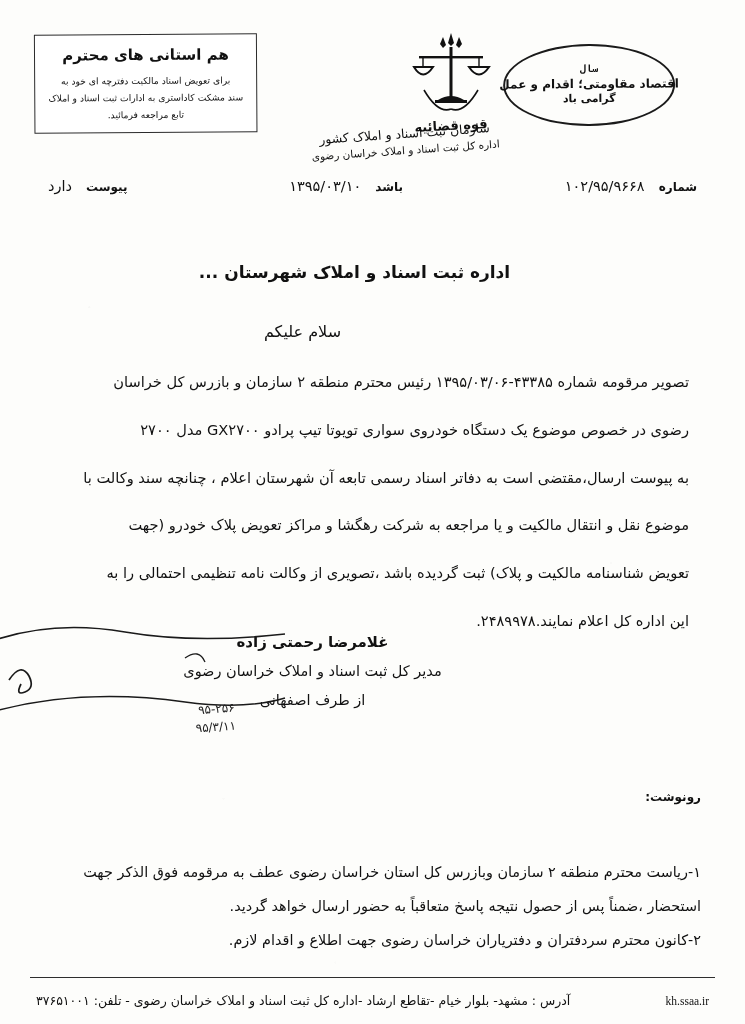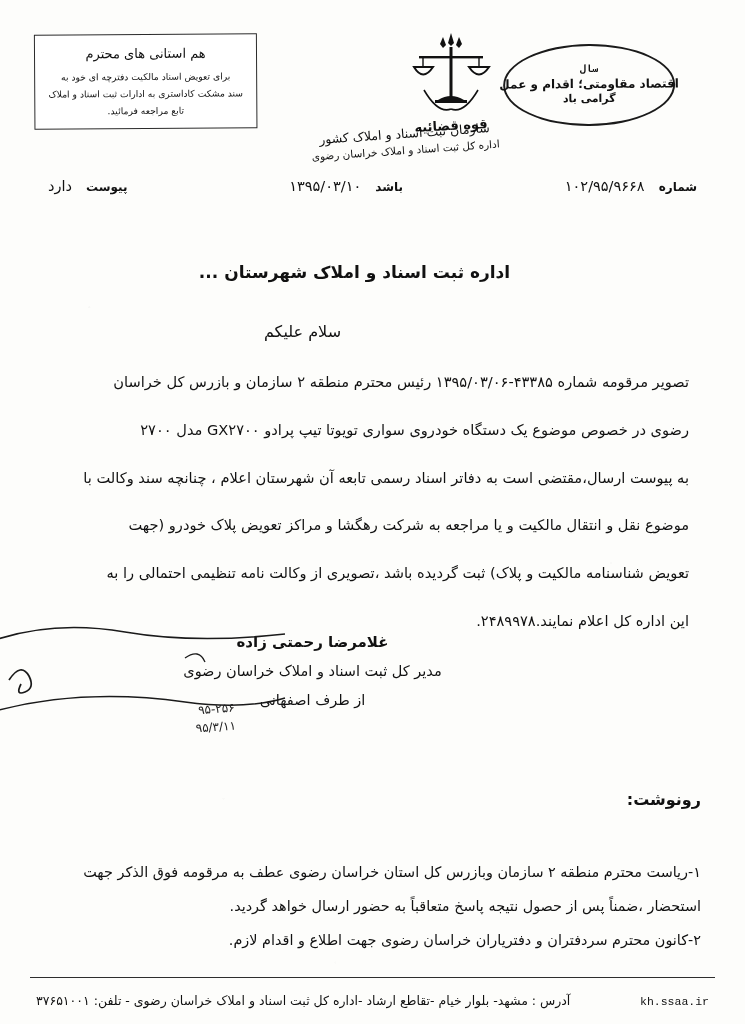--- a/index.html
+++ b/index.html
@@ -100,21 +100,21 @@
     left: 34px;
     width: 205px;
     border: 1px solid #2b2b2b;
     padding: 7px 8px 9px;
     font-size: 9.2px;
     line-height: 1.85;
     text-align: center;
     color: #111;
     background: #fff;
   }
-  .notice-box .nb-title { font-weight: normal; font-size: 13px; margin-bottom: 2px; }
+  .notice-box .nb-title { font-weight: bold; font-size: 15px; margin-bottom: 2px; }
 
   
   .meta-row {
     position: absolute;
     top: 178px;
     right: 48px;
     left: 48px;
     display: flex;
     flex-direction: row;
     align-items: baseline;
@@ -197,21 +197,21 @@
     color: #222;
     transform: rotate(-4deg);
     letter-spacing: 1px;
   }
 
   
   .copies-title {
     position: absolute;
     top: 790px;
     right: 44px;
-    font-size: 16px;
+    font-size: 12px;
     font-weight: bold;
     color: #111;
     margin-left: 22px;
   }
   .copies {
     position: absolute;
     top: 822px;
     right: 44px;
     left: 44px;
     font-size: 14.4px;
@@ -237,21 +237,21 @@
     right: 36px;
     left: 36px;
     display: flex;
     flex-direction: row;
     justify-content: space-between;
     align-items: baseline;
     font-size: 12.5px;
     color: #111;
   }
   .footer .addr { direction: rtl; }
-  .footer .site { direction: ltr; font-family: Liberation Mono, monospace; font-size: 11.5px; }
+  .footer .site { direction: ltr; font-family: Liberation Serif, serif; font-size: 11.5px; }
 
   
   .skew { transform: rotate(-0.35deg); transform-origin: 50% 20%; }
 </style>
 </head>
 <body>
 
 <div class="page">
 
   <div class="header">

